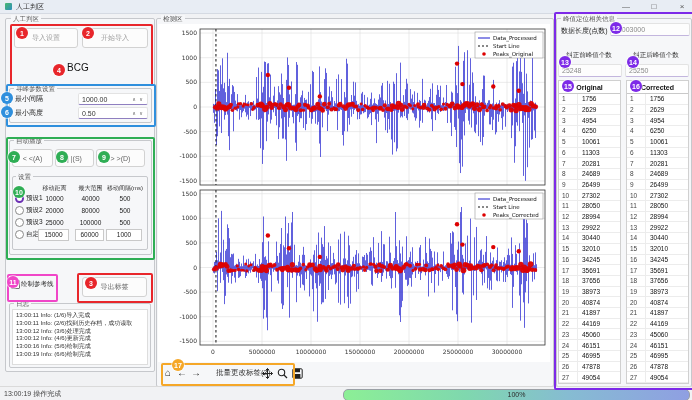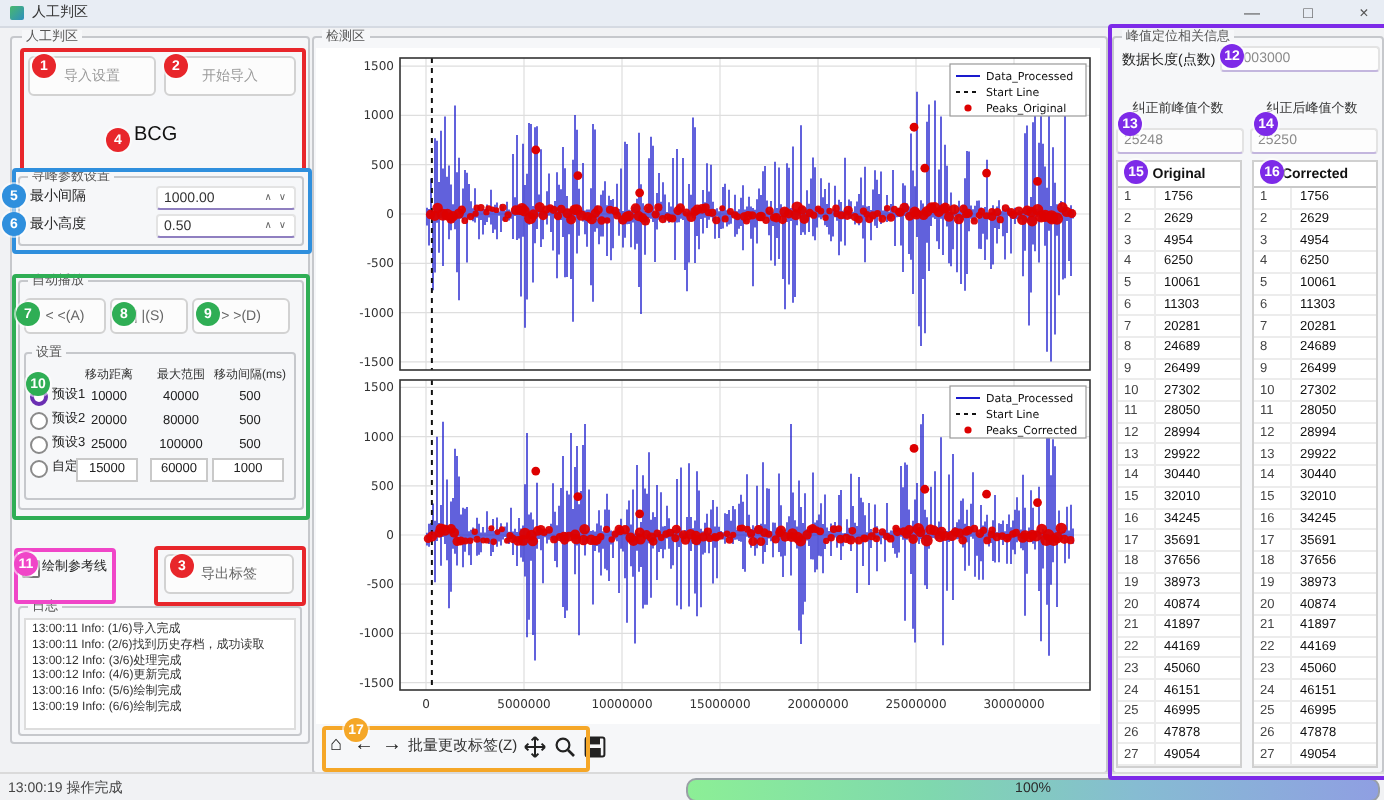--- a/index.html
+++ b/index.html
@@ -1201,21 +1201,21 @@
     <text x="335" y="13" font-size="5.5" fill="#111">Data_Processed</text>
     <line x1="320" y1="19" x2="332" y2="19" stroke="#111111" stroke-width="1" stroke-dasharray="2,2"></line>
     <text x="335" y="21" font-size="5.5" fill="#111">Start Line</text>
     <circle cx="326" cy="27" r="1.8" fill="#dd0000"></circle>
     <text x="335" y="29" font-size="5.5" fill="#111">Peaks_Corrected</text>
   </svg>
 
 <div class="tbicon" style="left:162px;top:367px;width:12px;">⌂</div>
 <div class="tbicon" style="left:176px;top:367px;width:12px;">←</div>
 <div class="tbicon" style="left:190px;top:367px;width:12px;">→</div>
-<div class="tblabel" style="left:204px;top:367px;">批量更改标签(Z)</div>
+<div class="tblabel" style="left:216px;top:367px;">批量更改标签(Z)</div>
 <svg class="abs" style="left:262px;top:368px;z-index:2;" width="11" height="11">
   <path d="M5.5 0.5 L5.5 10.5 M0.5 5.5 L10.5 5.5 M5.5 0.5 L3.8 2.2 M5.5 0.5 L7.2 2.2 M5.5 10.5 L3.8 8.8 M5.5 10.5 L7.2 8.8 M0.5 5.5 L2.2 3.8 M0.5 5.5 L2.2 7.2 M10.5 5.5 L8.8 3.8 M10.5 5.5 L8.8 7.2" stroke="#222" stroke-width="1" fill="none"></path>
 </svg>
 <svg class="abs" style="left:277px;top:368px;z-index:2;" width="11" height="11">
   <circle cx="4.5" cy="4.5" r="3.2" stroke="#222" stroke-width="1.1" fill="none"></circle>
   <line x1="7" y1="7" x2="10" y2="10" stroke="#222" stroke-width="1.3"></line>
 </svg>
 <svg class="abs" style="left:292px;top:368px;z-index:2;" width="11" height="11">
   <rect x="0.8" y="0.8" width="9.4" height="9.4" rx="1" stroke="#222" stroke-width="1" fill="none"></rect>
   <rect x="3" y="0.8" width="5" height="3.4" fill="#222"></rect>

